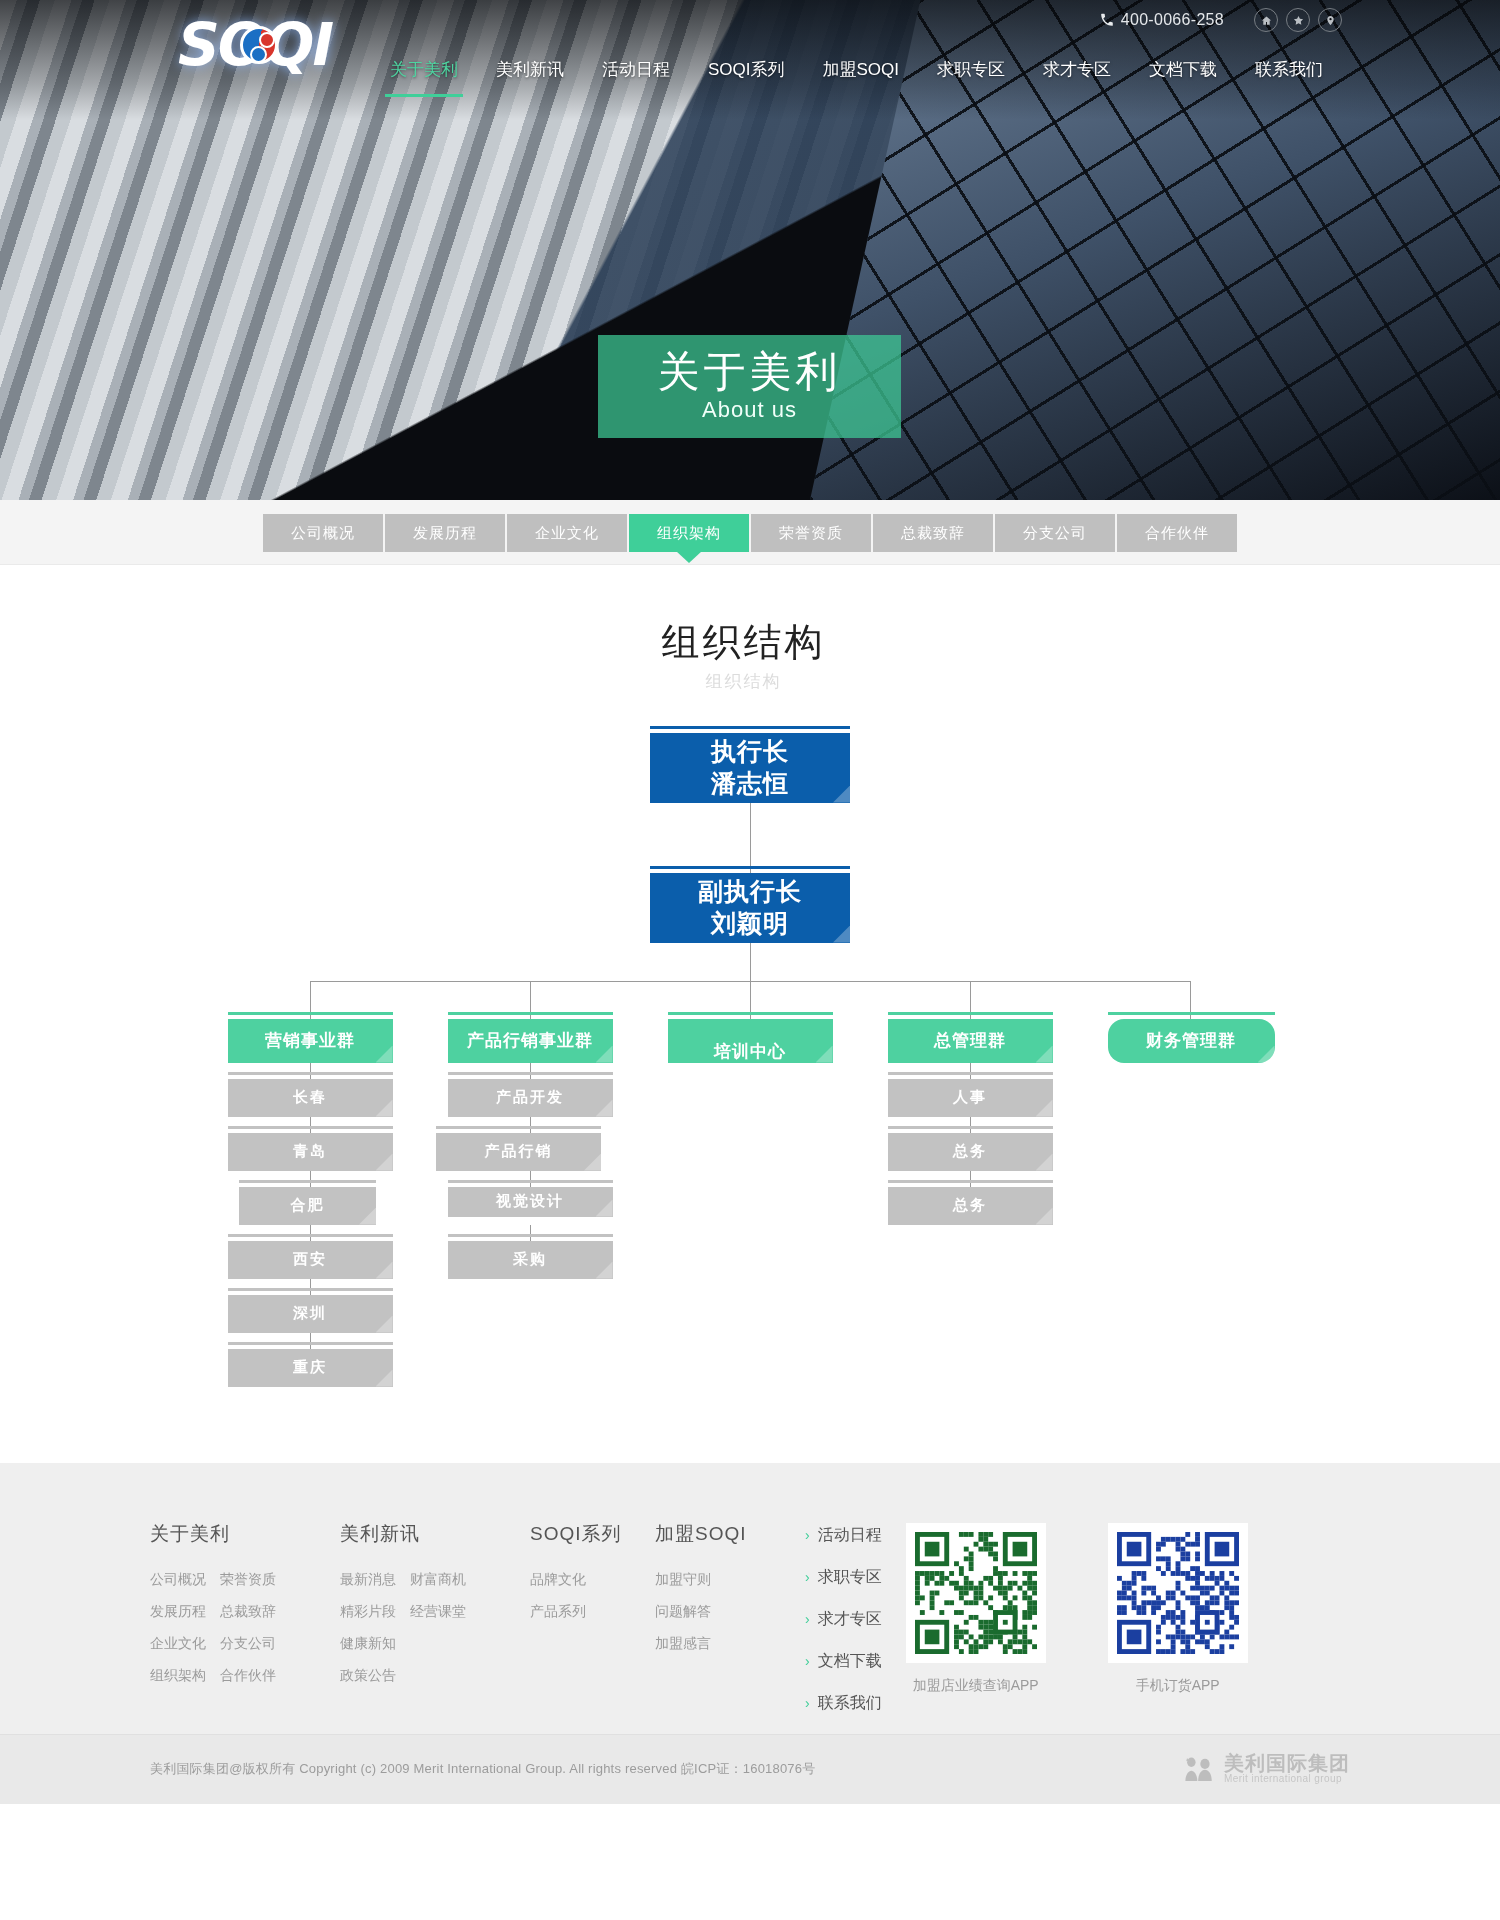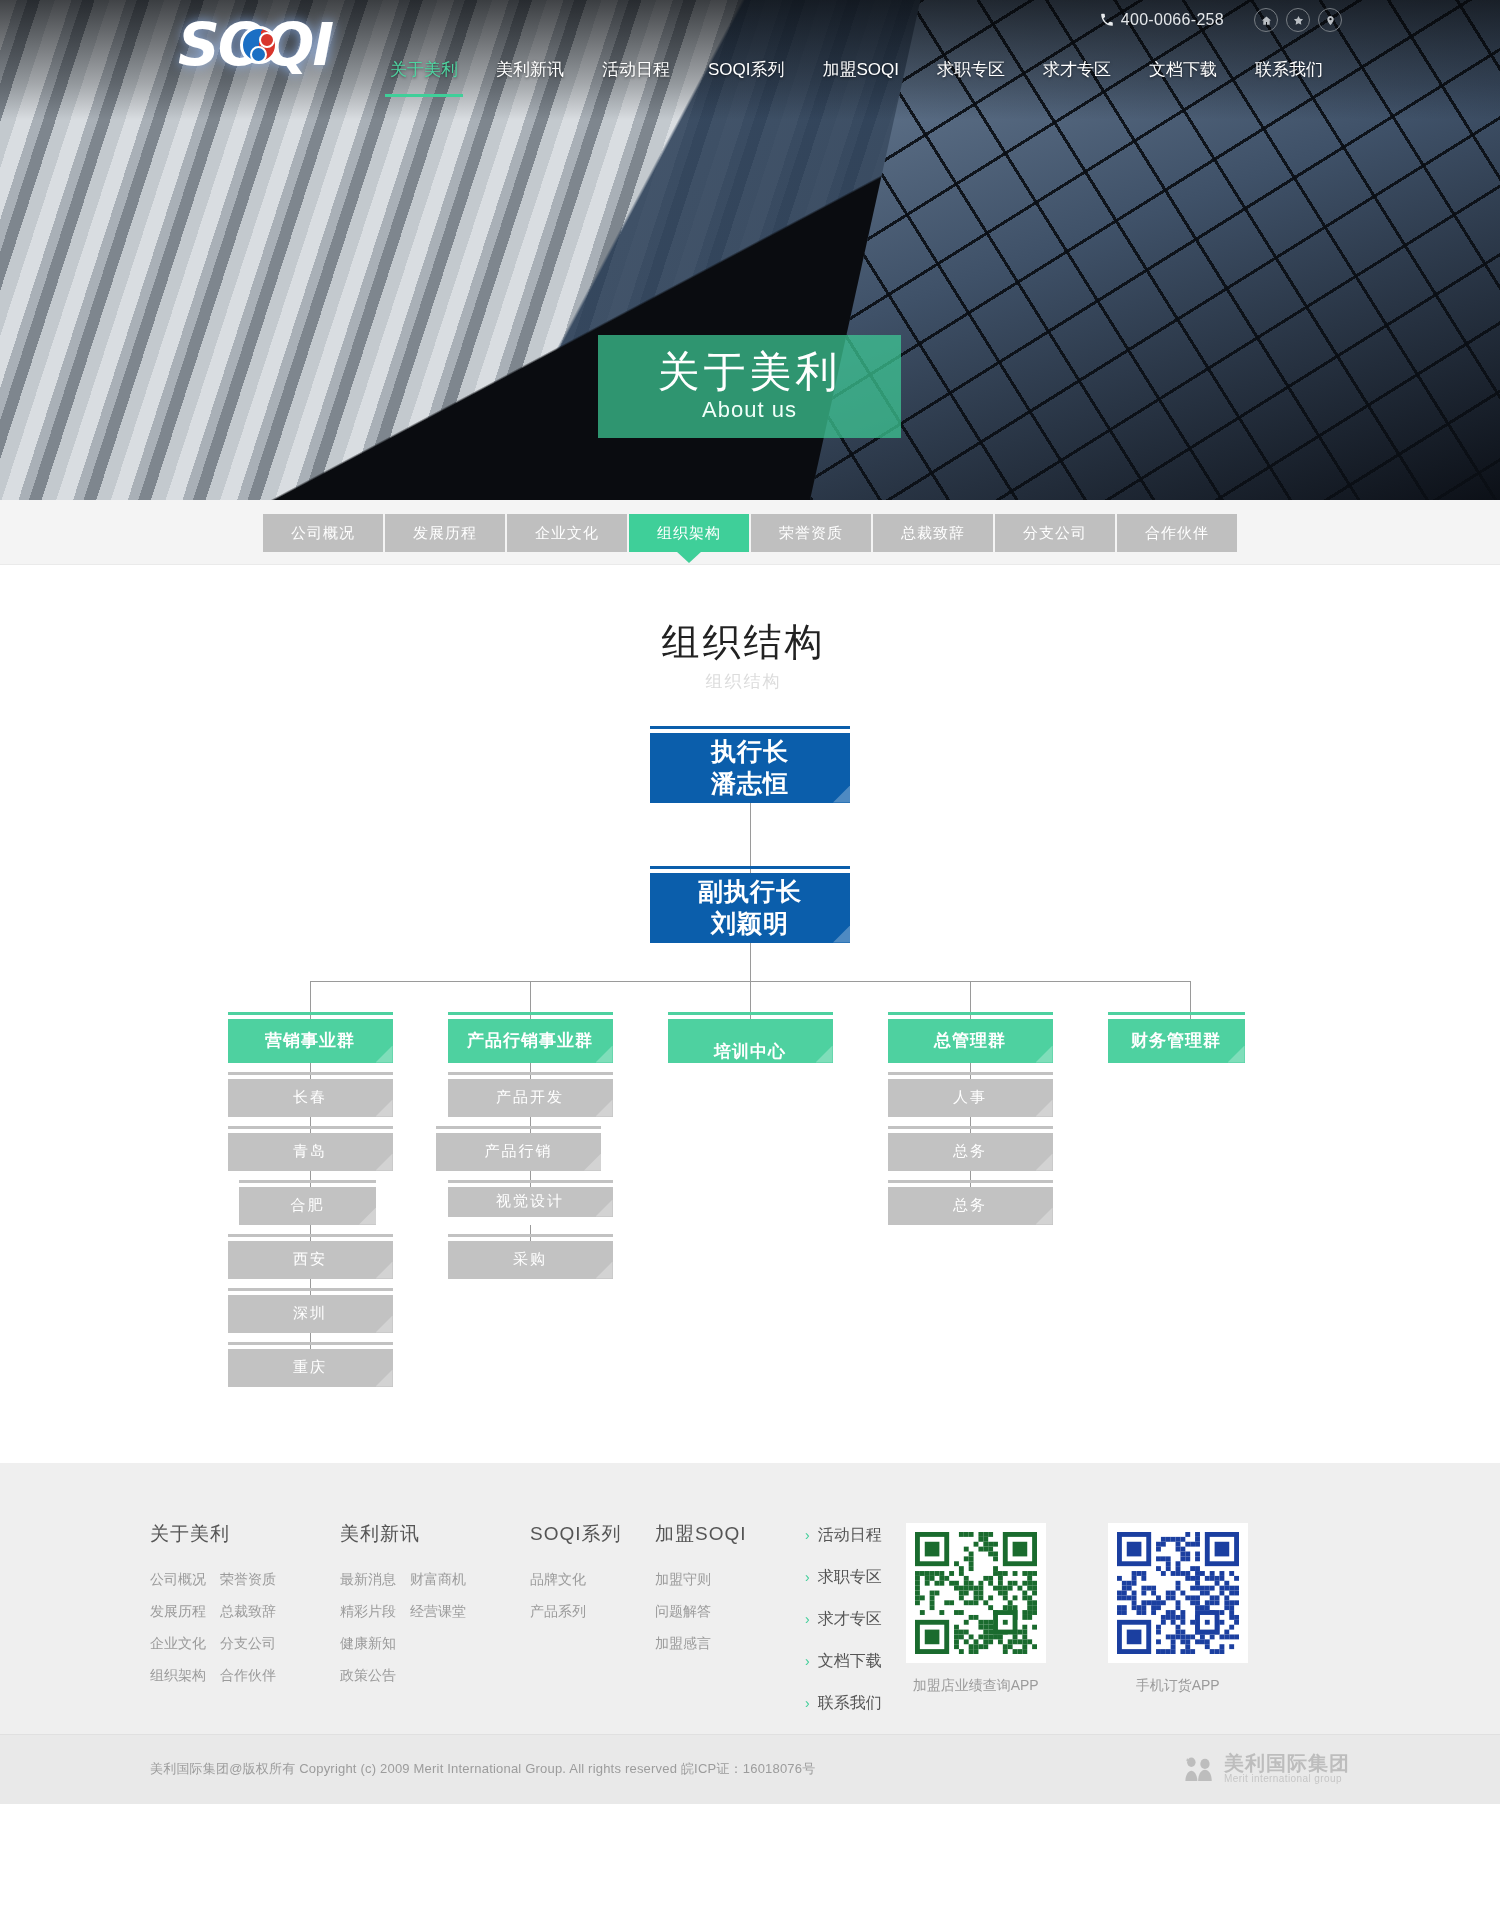--- a/index.html
+++ b/index.html
@@ -198,21 +198,21 @@
     width: 17px; height: 17px;
     background: rgba(255,255,255,.28);
     clip-path: polygon(100% 0, 100% 100%, 0 100%);
   }
   .node.blue { background: #0b5eab; }
   .node.green { background: #4ed1a0; }
   .node.gray { background: #c2c2c2; }
 
   .node .lbl { font-size: 19px; letter-spacing: 1px; }
   .node.blue .lbl { font-size: 25px; font-weight: 700; }
-  .node.gray .lbl { font-size: 15px; font-weight: 400; letter-spacing: 2px; }
+  .node.gray .lbl { font-size: 15px; font-weight: 700; letter-spacing: 2px; }
   .node.green .lbl { font-size: 17px; font-weight: 700; letter-spacing: 1px; }
 
   .line { position: absolute; background: #9a9a9a; z-index: 1; }
   .line.v { width: 1px; }
   .line.h { height: 1px; }
 
   
   .footer {
     width: 1500px; background: #efefef;
     padding: 58px 0 20px 0; margin-top: 40px;
@@ -411,21 +411,21 @@
     </div>
     <div class="line v" style="left: 970px; top: 394px; height: 16px;"></div>
     <div class="node gray" style="left: 887.5px; top: 410px; width: 165px; height: 38px;">
       <div class="lbl">总务</div>
     </div>
     <div class="line v" style="left: 970px; top: 448px; height: 16px;"></div>
     <div class="node gray" style="left: 887.5px; top: 464px; width: 165px; height: 38px;">
       <div class="lbl">总务</div>
     </div>
     <div class="line v" style="left: 1190px; top: 258px; height: 38px;"></div>
-    <div class="node green" style="left: 1107.5px; top: 296px; width: 137px; height: 44px;">
+    <div class="node green" style="left: 1107.5px; top: 296px; width: 167px; height: 44px; border-radius: 16px;">
       <div class="lbl">财务管理群</div>
     </div>
   </div>
 
 <div class="footer">
   <div class="footer-inner">
     <div id="footer-cols" style="display:flex;">
         <div class="fcol" style="width: 190px;">
           <div class="fcol-title">关于美利</div>
           <div class="flinks">

